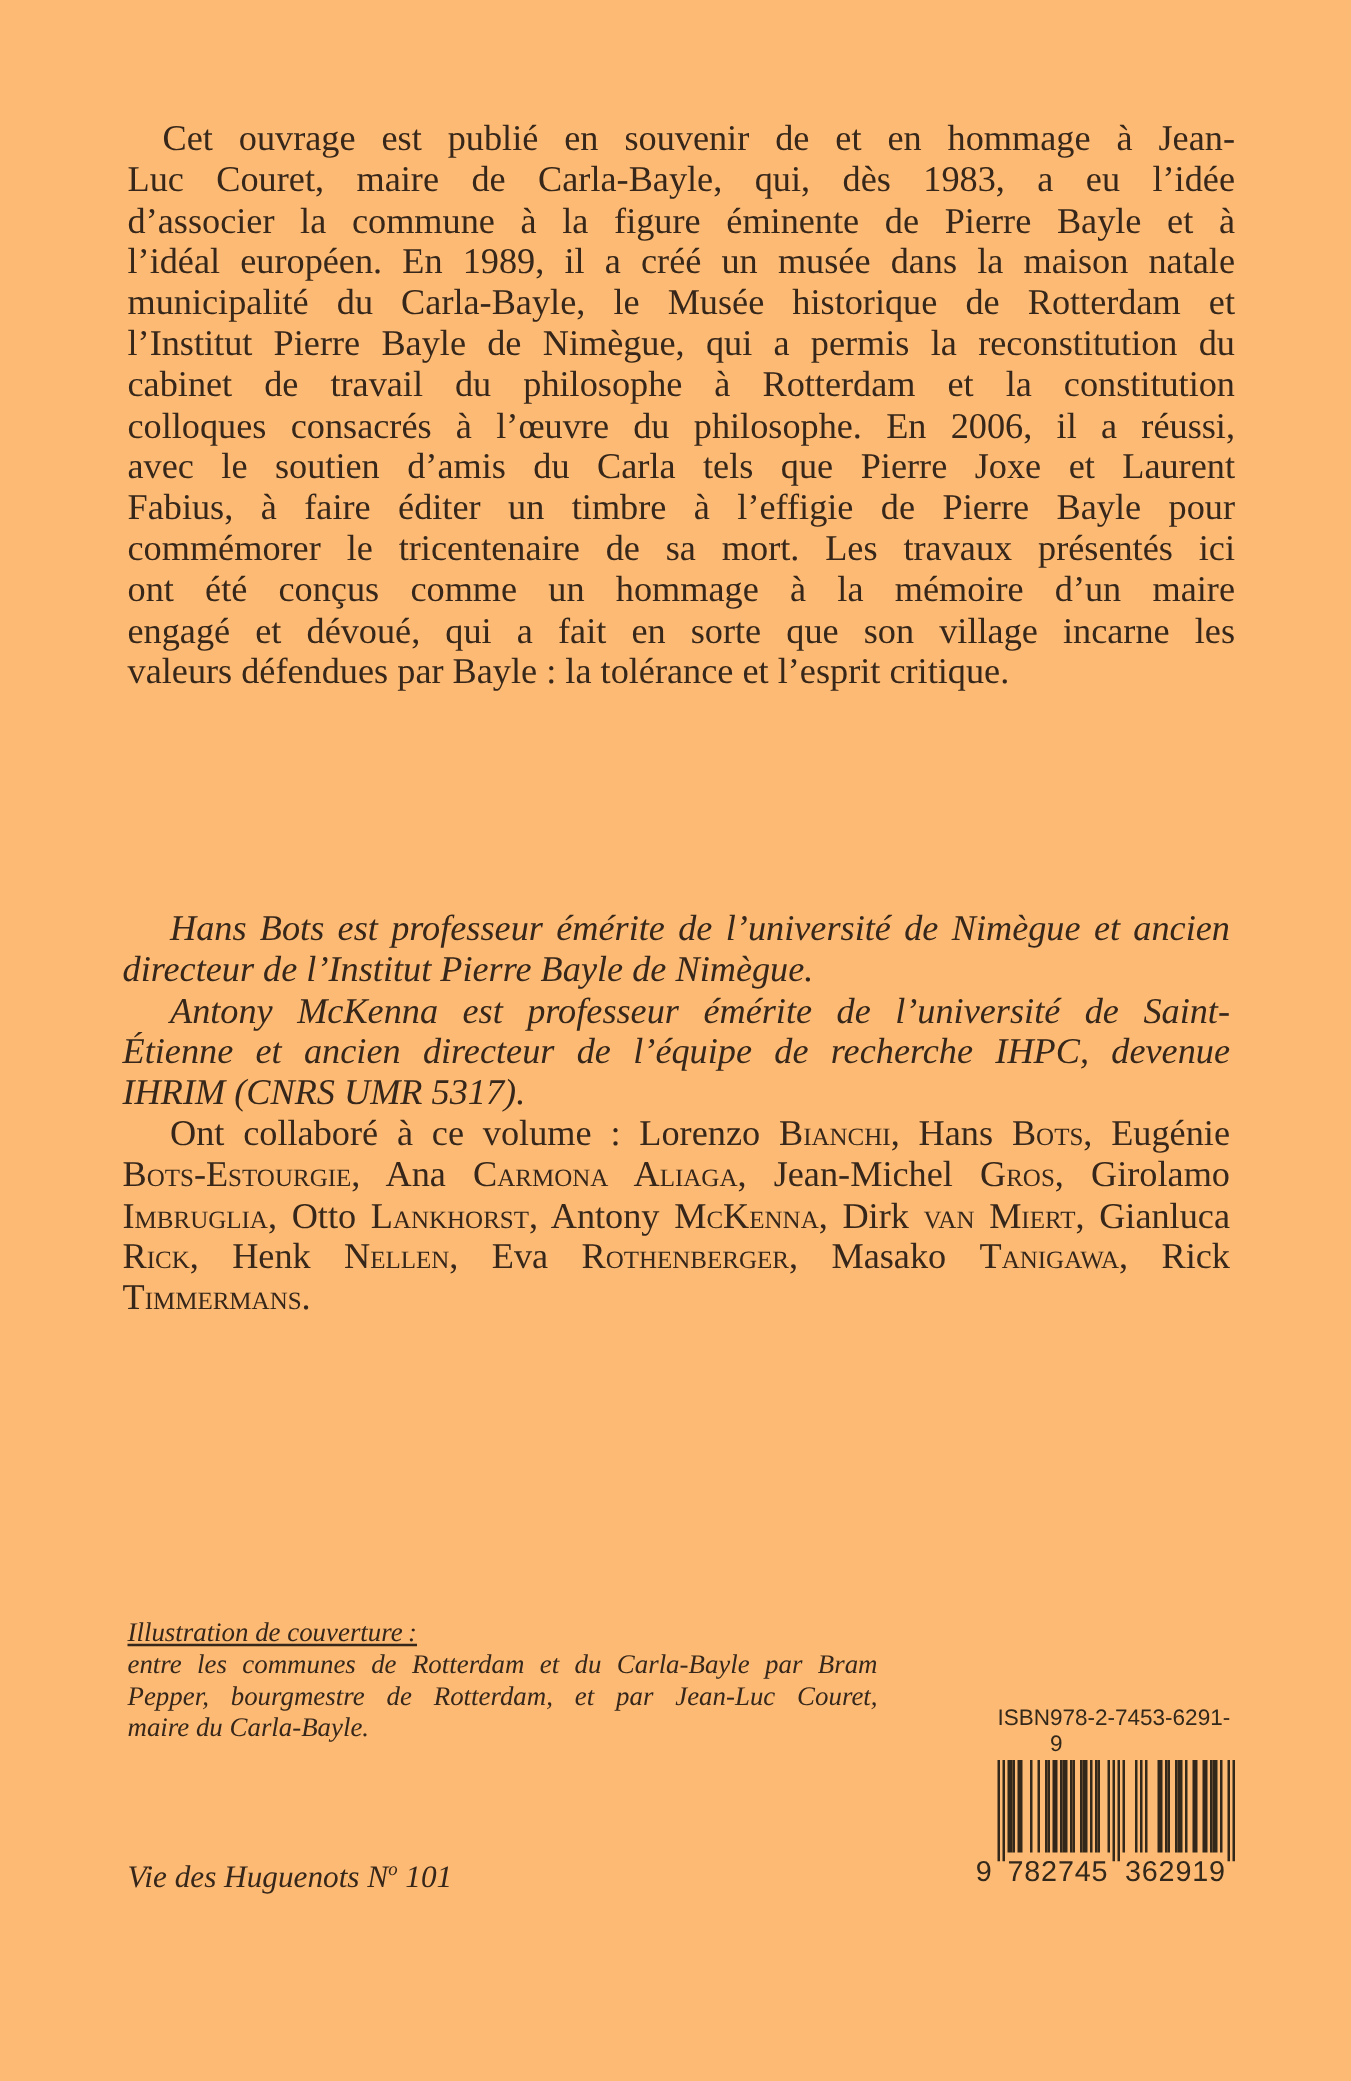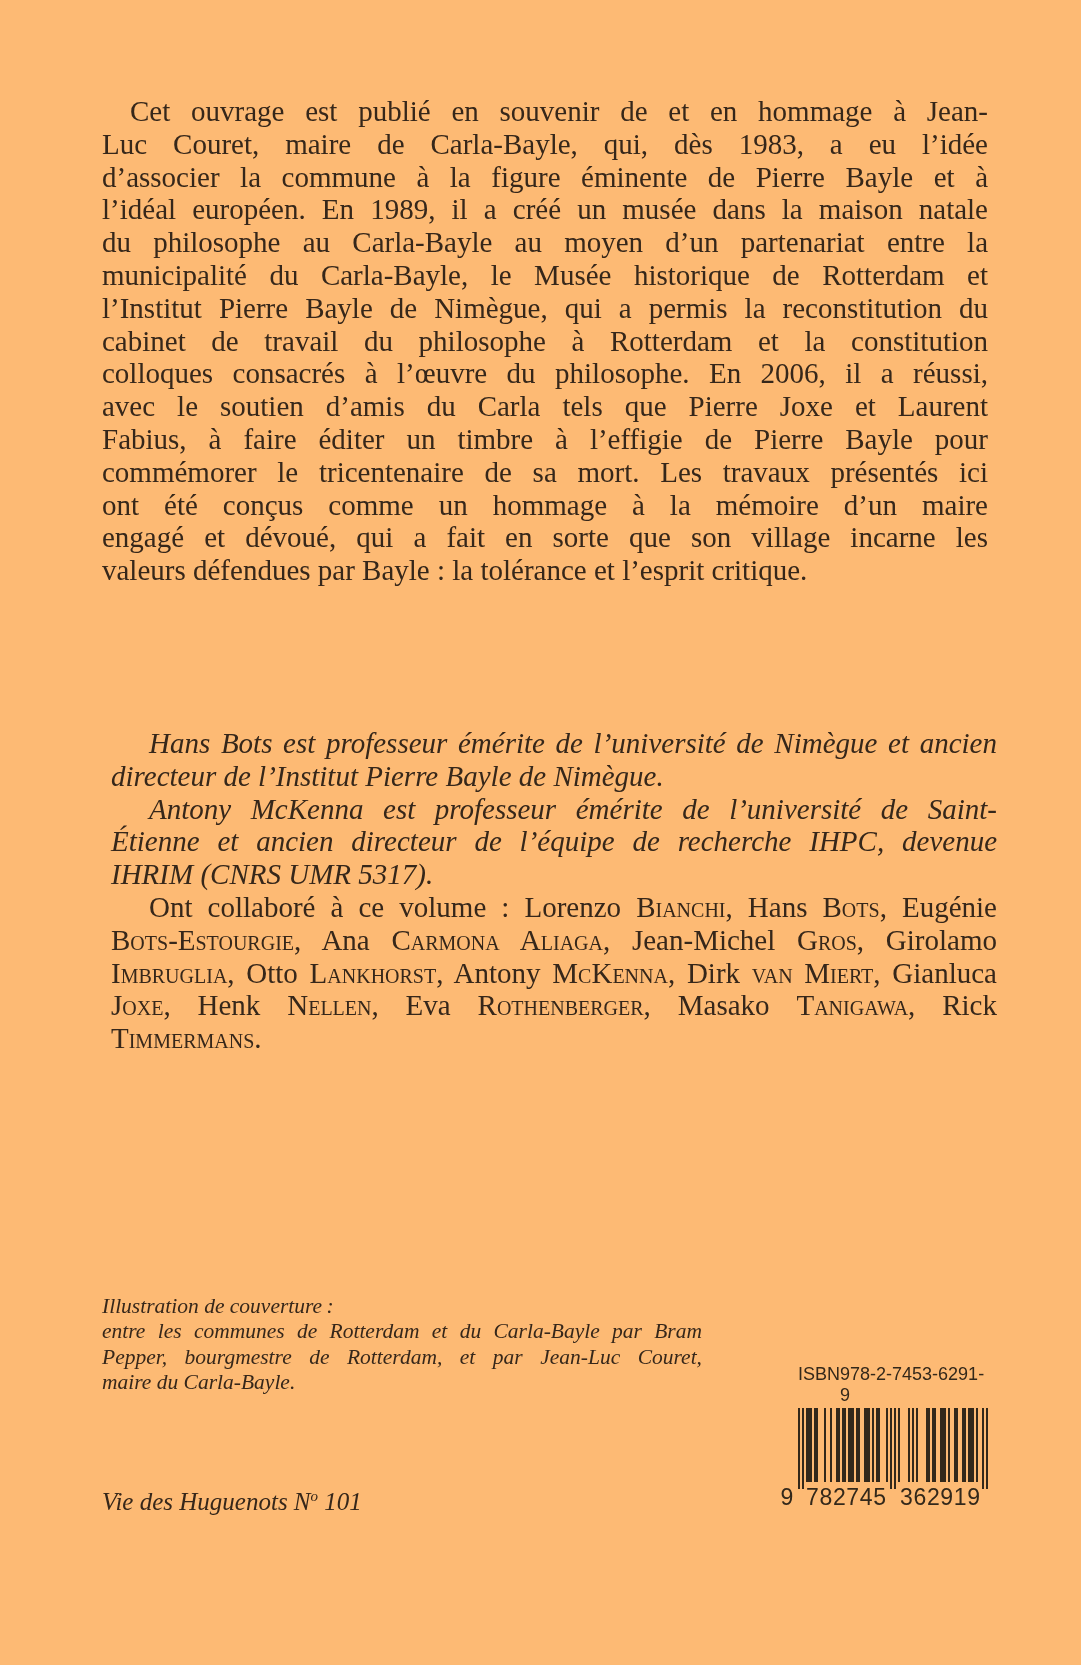--- a/index.html
+++ b/index.html
@@ -9,34 +9,34 @@
     background:#fdba74;
     color:#36271a;
     font-family:"Liberation Serif","DejaVu Serif",serif;
     overflow:hidden;
   }
   .summary {
     position:absolute; left:102px; top:95px; width:886px;
     font-size:29px; line-height:32.8px;
   }
   .bio {
-    position:absolute; left:111px; top:727px; width:886px;
+    position:absolute; left:98px; top:727px; width:886px;
     font-size:29px; line-height:32.8px;
   }
   .bio-para.italic { font-style:italic; }
   .jline { text-align:justify; text-align-last:justify; }
   .jline.para-end { text-align-last:left; }
   .jline.indent-sm { text-indent:28px; }
   .jline.indent-lg { text-indent:38px; }
   .sc { font-variant:small-caps; }
   .caption {
     position:absolute; left:102px; top:1294px; width:600px;
     font-size:21.5px; line-height:25.4px; font-style:italic;
   }
-  .caption-heading { text-align:left; }
+  .caption-heading { text-align:left;text-decoration:underline; }
   .series {
     position:absolute; left:102px; top:1488px;
     font-size:25px; font-style:italic;
   }
   .series sup { font-size:15px; }
   .isbn-block { position:absolute; left:775px; top:1364px; width:230px; }
   .isbn-line {
     margin-left:23px; width:192px;
     display:flex; 
     font-family:"Liberation Sans","DejaVu Sans",sans-serif;
@@ -47,21 +47,20 @@
 </head>
 <body>
 
 <div class="page">
 
   <section class="summary">
       <div class="jline indent-sm">Cet ouvrage est publié en souvenir de et en hommage à Jean-</div>
       <div class="jline">Luc Couret, maire de Carla-Bayle, qui, dès 1983, a eu l’idée</div>
       <div class="jline">d’associer la commune à la figure éminente de Pierre Bayle et à</div>
       <div class="jline">l’idéal européen. En 1989, il a créé un musée dans la maison natale</div>
-      <div class="jline">du philosophe au Carla-Bayle au moyen d’un partenariat entre la</div>
       <div class="jline">municipalité du Carla-Bayle, le Musée historique de Rotterdam et</div>
       <div class="jline">l’Institut Pierre Bayle de Nimègue, qui a permis la reconstitution du</div>
       <div class="jline">cabinet de travail du philosophe à Rotterdam et la constitution</div>
       <div class="jline">colloques consacrés à l’œuvre du philosophe. En 2006, il a réussi,</div>
       <div class="jline">avec le soutien d’amis du Carla tels que Pierre Joxe et Laurent</div>
       <div class="jline">Fabius, à faire éditer un timbre à l’effigie de Pierre Bayle pour</div>
       <div class="jline">commémorer le tricentenaire de sa mort. Les travaux présentés ici</div>
       <div class="jline">ont été conçus comme un hommage à la mémoire d’un maire</div>
       <div class="jline">engagé et dévoué, qui a fait en sorte que son village incarne les</div>
       <div class="jline para-end">valeurs défendues par Bayle : la tolérance et l’esprit critique.</div>
@@ -74,21 +73,21 @@
       </div>
       <div class="bio-para italic">
         <div class="jline indent-lg">Antony McKenna est professeur émérite de l’université de Saint-</div>
         <div class="jline">Étienne et ancien directeur de l’équipe de recherche IHPC, devenue</div>
         <div class="jline para-end">IHRIM (CNRS UMR 5317).</div>
       </div>
       <div>
         <div class="jline indent-lg"><span>Ont collaboré à ce volume : Lorenzo </span><span class="sc">Bianchi</span><span>, Hans </span><span class="sc">Bots</span><span>, Eugénie</span></div>
         <div class="jline"><span class="sc">Bots-Estourgie</span><span>, Ana </span><span class="sc">Carmona Aliaga</span><span>, Jean-Michel </span><span class="sc">Gros</span><span>, Girolamo</span></div>
         <div class="jline"><span class="sc">Imbruglia</span><span>, Otto </span><span class="sc">Lankhorst</span><span>, Antony </span><span class="sc">McKenna</span><span>, Dirk </span><span class="sc">van Miert</span><span>, Gianluca</span></div>
-        <div class="jline"><span class="sc">Joxe</span><span>, Henk </span><span class="sc">Nellen</span><span>, Eva </span><span class="sc">Rothenberger</span><span>, Masako </span><span class="sc">Tanigawa</span><span>, Rick</span></div>
+        <div class="jline"><span class="sc">Rick</span><span>, Henk </span><span class="sc">Nellen</span><span>, Eva </span><span class="sc">Rothenberger</span><span>, Masako </span><span class="sc">Tanigawa</span><span>, Rick</span></div>
         <div class="jline para-end"><span class="sc">Timmermans</span><span>.</span></div>
       </div>
     </section>
 
   <section class="caption">
     <div class="jline caption-heading para-end">Illustration de couverture :</div>
     <div id="caption-body">
         <div class="jline">entre les communes de Rotterdam et du Carla-Bayle par Bram</div>
         <div class="jline">Pepper, bourgmestre de Rotterdam, et par Jean-Luc Couret,</div>
         <div class="jline para-end">maire du Carla-Bayle.</div>

